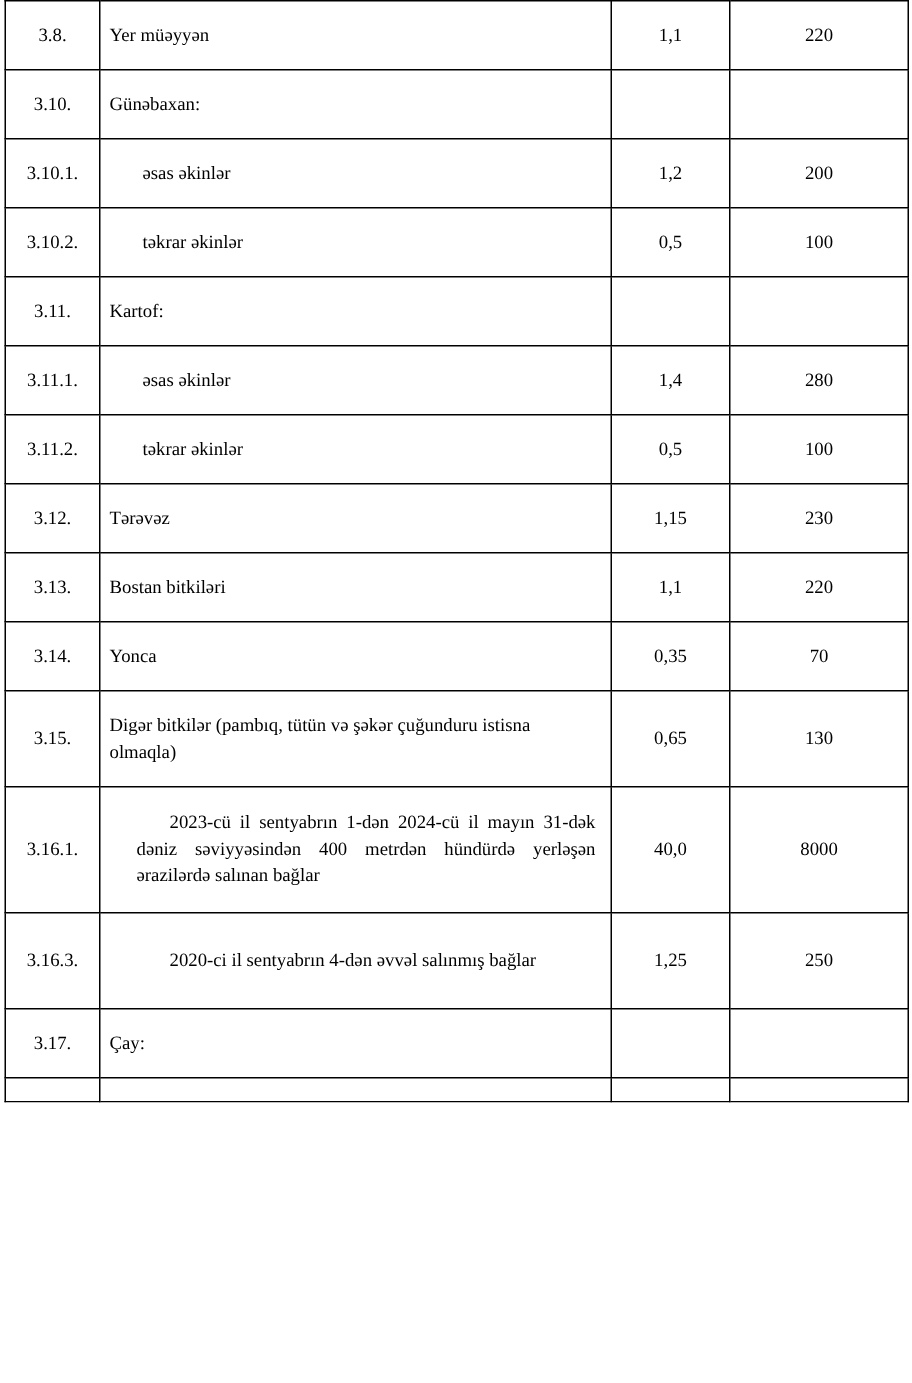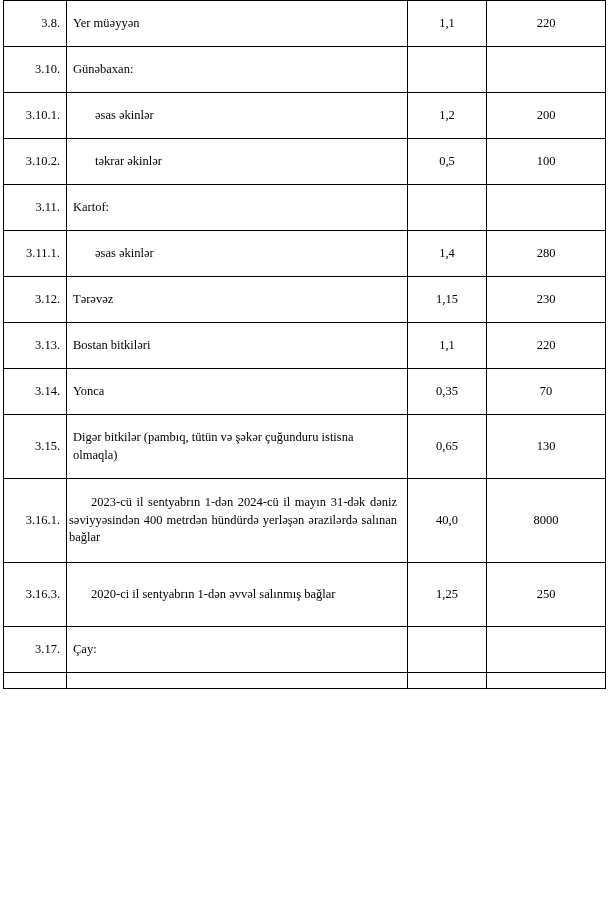--- a/index.html
+++ b/index.html
@@ -34,36 +34,36 @@
     box-sizing: border-box;
   }
   
   col.c-no    { width: 63px; }
   col.c-name  { width: 341px; }
   col.c-rate  { width: 79px; }
   col.c-sum   { width: 119px; }
 
   td.no {
     padding-left: 7px;
-    text-align: right;
+    text-align: center;
     white-space: nowrap;
     font-family: Liberation Serif, serif;
   }
   td.name {
     text-align: left;
     padding-left: 10px;
     padding-right: 8px;
   }
   td.name.indent1 {
     padding-left: 28px;
   }
   td.name.just {
     text-align: justify;
     text-align-last: left;
-    padding-left: 2px;
+    padding-left: 24px;
     padding-right: 10px;
     text-indent: 22px;
   }
   td.num {
     text-align: center;
     white-space: nowrap;
     font-family: Liberation Serif, serif;
   }
   tr.tall td { height: 46px; }
   tr.row-3-15 td { height: 64px; }
@@ -121,20 +121,26 @@
         <td class="num"></td>
       </tr>
 
       <tr class="tall">
         <td class="no">3.11.1.</td>
         <td class="name indent1">əsas əkinlər</td>
         <td class="num">1,4</td>
         <td class="num">280</td>
       </tr>
 
+      <tr class="tall">
+        <td class="no">3.11.2.</td>
+        <td class="name indent1">təkrar əkinlər</td>
+        <td class="num">0,5</td>
+        <td class="num">100</td>
+      </tr>
 
       <tr class="tall">
         <td class="no">3.12.</td>
         <td class="name">Tərəvəz</td>
         <td class="num">1,15</td>
         <td class="num">230</td>
       </tr>
 
       <tr class="tall">
         <td class="no">3.13.</td>
@@ -161,21 +167,21 @@
       <tr class="row-3-16-1">
         <td class="no">3.16.1.</td>
         <td class="name just">2023-cü il sentyabrın 1-dən 2024-cü il mayın 31-dək dəniz səviyyəsindən 400 metrdən hündürdə yerləşən ərazilərdə salınan bağlar</td>
         <td class="num">40,0</td>
         <td class="num">8000</td>
       </tr>
 
 
       <tr class="row-3-16-3">
         <td class="no">3.16.3.</td>
-        <td class="name just">2020-ci il sentyabrın 1-dən əvvəl salınmış bağlar</td>
+        <td class="name just">2020-ci il sentyabrın 4-dən əvvəl salınmış bağlar</td>
         <td class="num">1,25</td>
         <td class="num">250</td>
       </tr>
 
       <tr class="tall">
         <td class="no">3.17.</td>
         <td class="name">Çay:</td>
         <td class="num"></td>
         <td class="num"></td>
       </tr>

